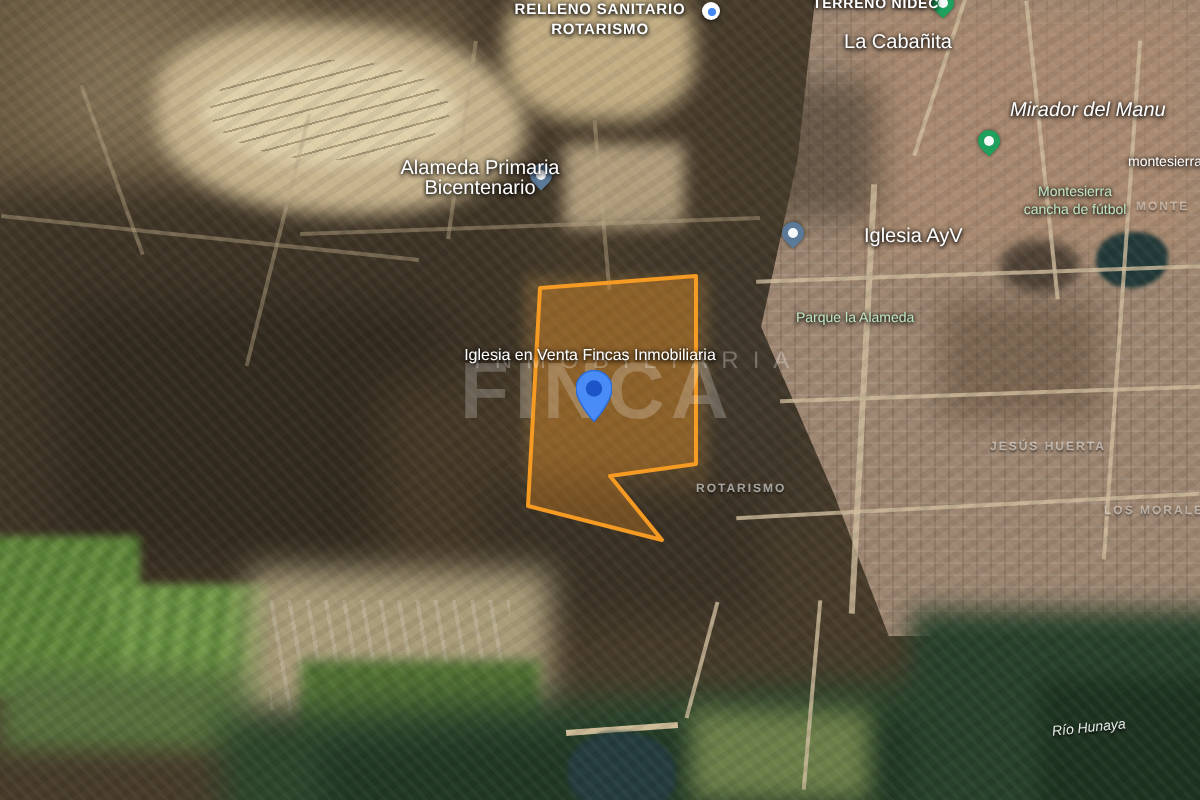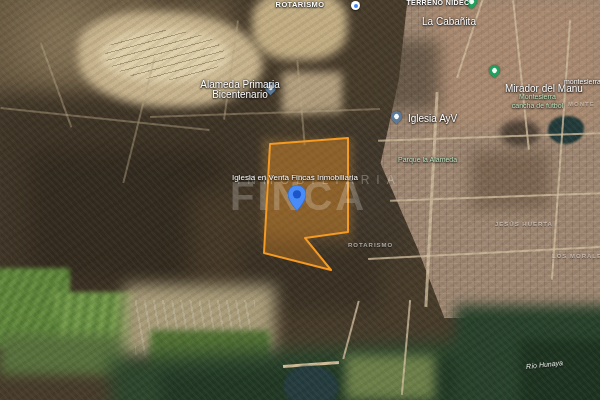--- a/index.html
+++ b/index.html
@@ -116,36 +116,37 @@
   <div class="pin green" style="left:466px;top:-4px;"></div>
   <div class="pin green" style="left:489px;top:65px;"></div>
   <div class="pin slate" style="left:265px;top:82px;"></div>
   <div class="pin slate" style="left:391px;top:111px;"></div>
   <svg style="left:288px;top:185px;" width="18" height="26" viewBox="0 0 24 34">
     <path d="M12 0C5.4 0 0 5.4 0 12c0 9 12 22 12 22s12-13 12-22C24 5.4 18.6 0 12 0z" fill="#4a8cf7" stroke="#2b6cd4" stroke-width="1"></path>
     <circle cx="12" cy="12" r="5.5" fill="#1b55c8"></circle>
   </svg>
 
   <div class="lblcaps" style="left:240px;top:0;width:120px;">
+    <span style="position:static;display:block;">RELLENO SANITARIO</span>
     <span style="position:static;display:block;">ROTARISMO</span>
   </div>
   <div class="lblcaps" style="left:398px;top:-2px;width:80px;font-size:7px;">TERRENO NIDEC</div>
   <div class="lblw" style="left:414px;top:17px;width:70px;">La Cabañita</div>
-  <div class="lblw" style="left:505px;top:84px;">Mirador del Manu</div>
+  <div class="lblw" style="left:505px;top:51px;font-style:italic;">Mirador del Manu</div>
   <div class="lblw" style="left:564px;top:77px;font-size:7px;">montesierra</div>
   <div class="lblg" style="left:495px;top:92px;width:85px;">
     <span style="position:static;display:block;">Montesierra</span>
     <span style="position:static;display:block;">cancha de fútbol</span>
   </div>
   <div class="lblfaint" style="left:568px;top:101px;opacity:.55;">MONTE</div>
   <div class="lblw" style="left:195px;top:80px;width:90px;">
     <span style="position:static;display:block;">Alameda Primaria</span>
     <span style="position:static;display:block;">Bicentenario</span>
   </div>
-  <div class="lblw" style="left:408px;top:114px;">Iglesia AyV</div>
+  <div class="lblw" style="left:432px;top:114px;">Iglesia AyV</div>
   <div class="lblg" style="left:398px;top:155px;">Parque la Alameda</div>
   <div class="lblw" style="left:215px;top:173px;width:160px;font-size:8px;">Iglesia en Venta Fincas Inmobiliaria</div>
   <div class="lblfaint" style="left:348px;top:242px;opacity:.8;">ROTARISMO</div>
   <div class="lblfaint" style="left:495px;top:221px;opacity:.65;">JESÚS HUERTA</div>
   <div class="lblfaint" style="left:552px;top:253px;opacity:.6;">LOS MORALES</div>
   <div class="rio" style="left:526px;top:361px;">Río Hunaya</div>
 
 </div>
 
 </body></html>

